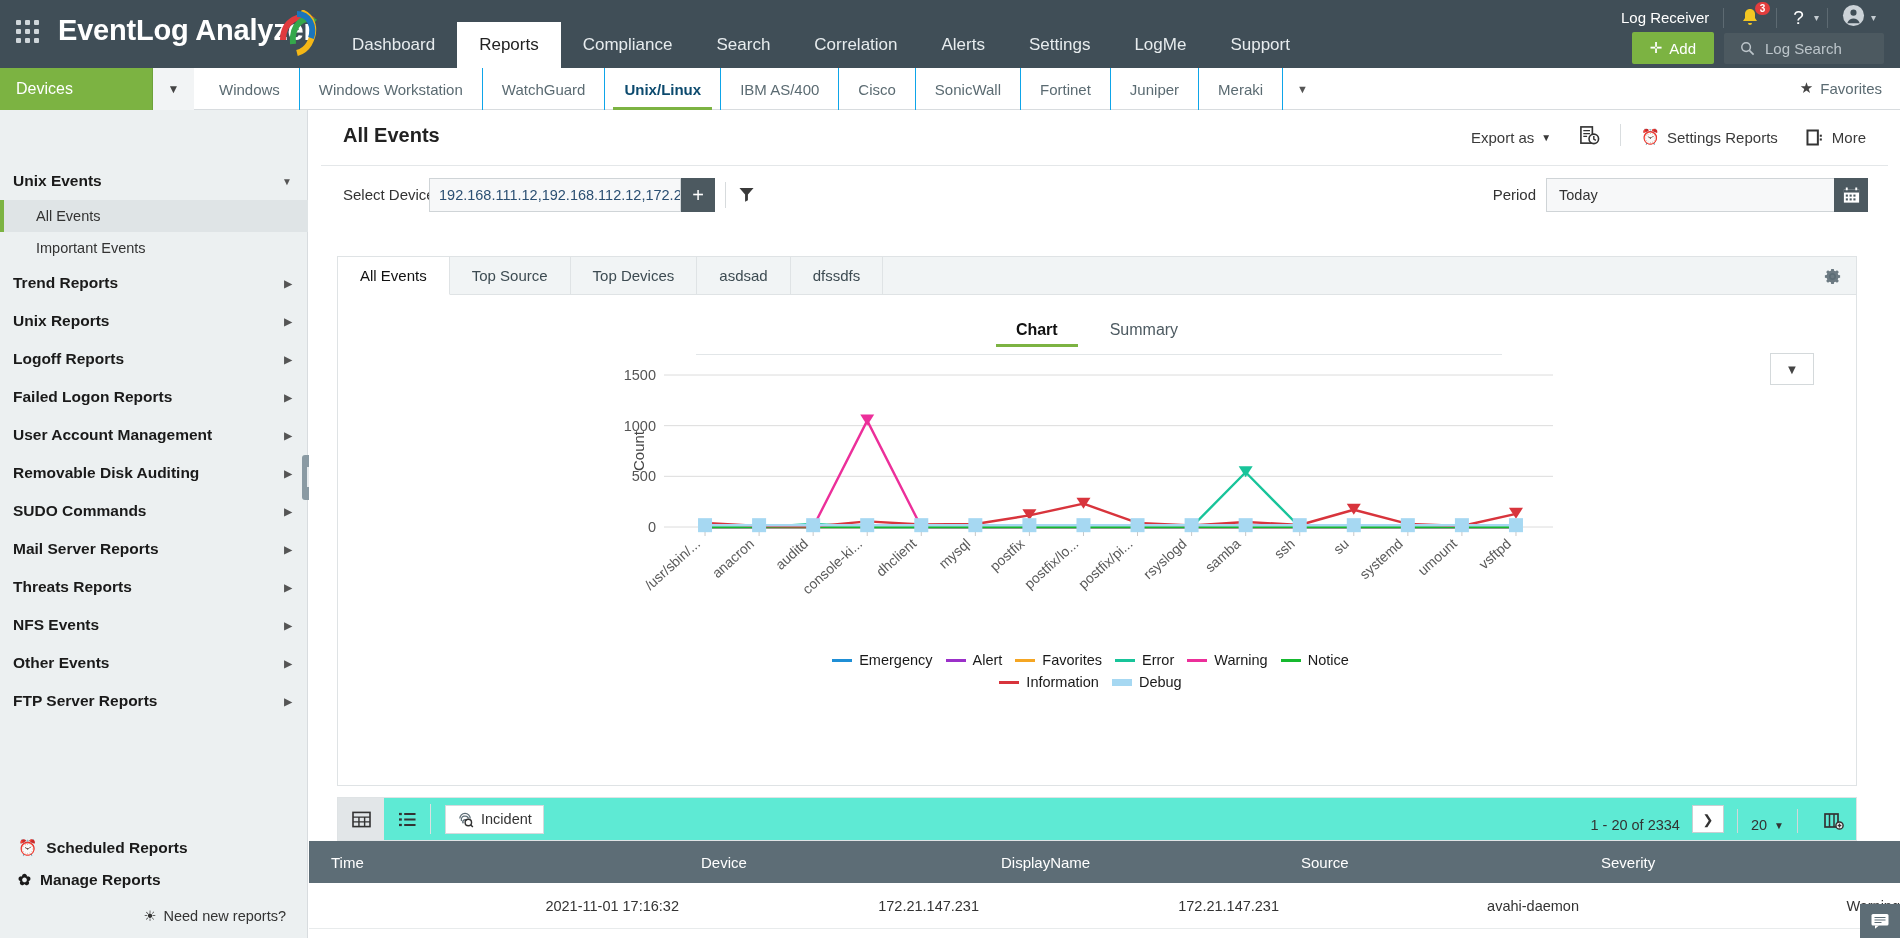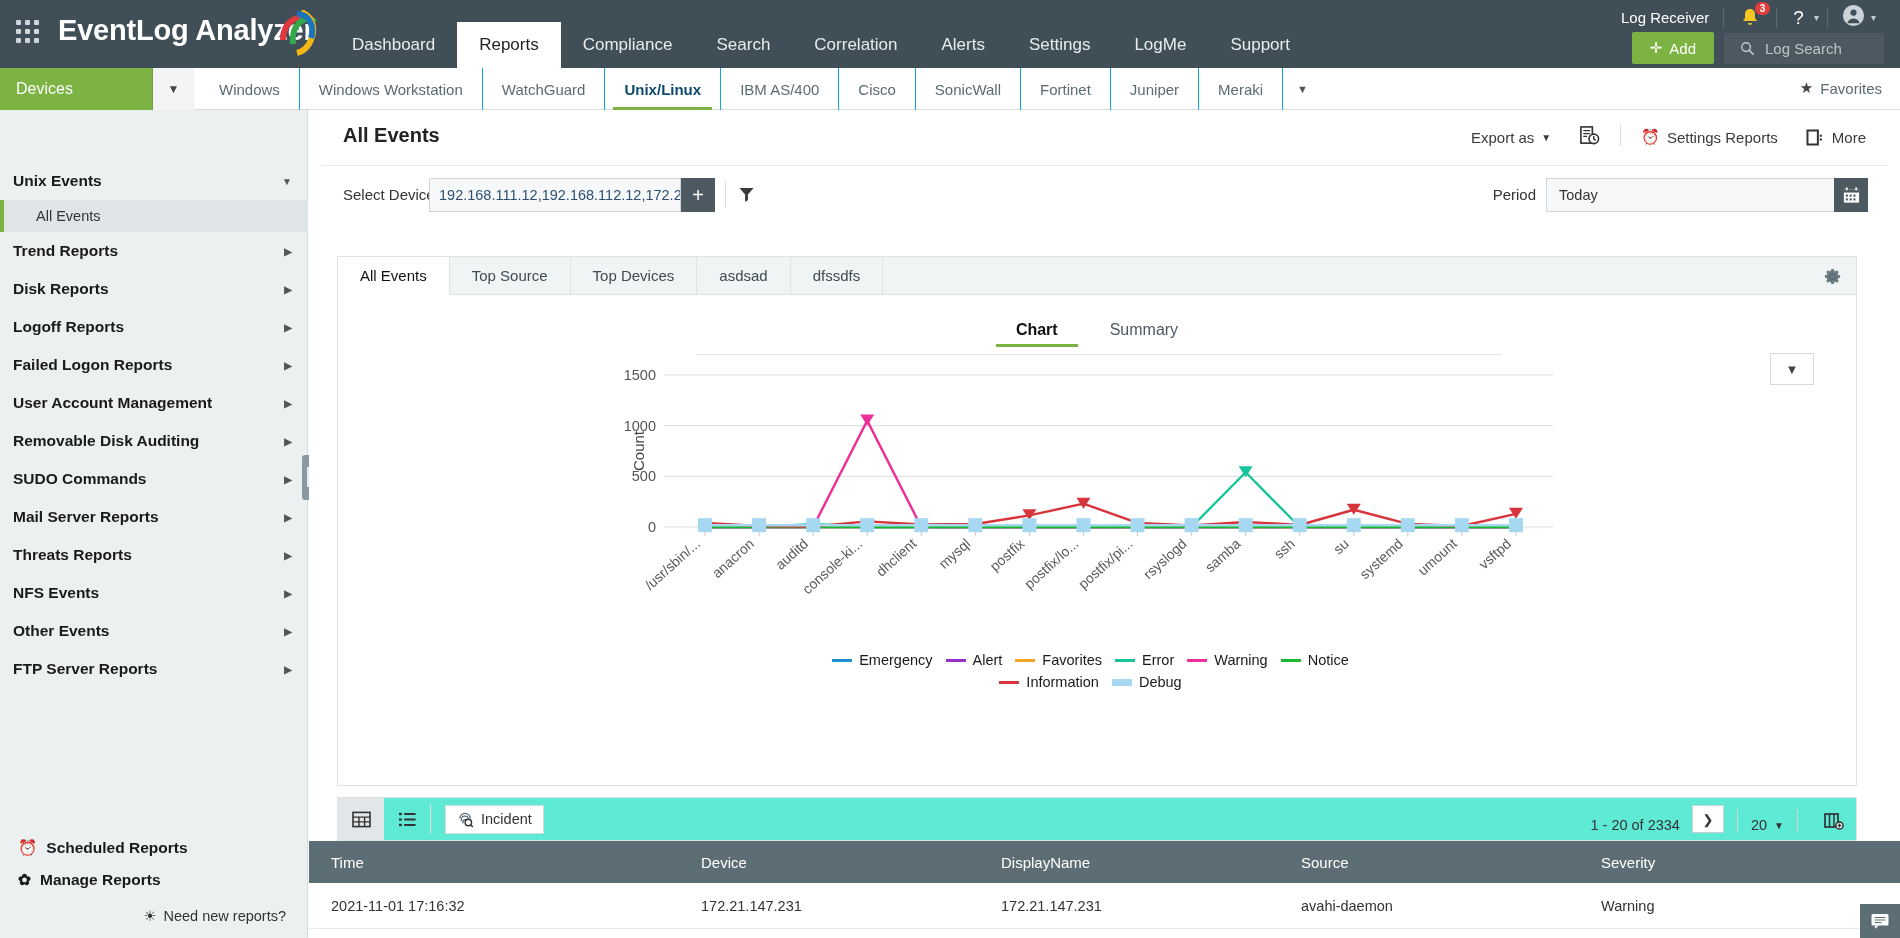--- a/index.html
+++ b/index.html
@@ -135,21 +135,21 @@
     display:flex; align-items:center; justify-content:center; font-size:13px; cursor:pointer;}
   .pgsep{ width:1px; height:24px; background:#d3d8da; margin:0 13px;}
   .pgsize{ display:flex; align-items:center; gap:7px; cursor:pointer;}
   .colbtn{ margin-left:13px; cursor:pointer;}
 
   
   .tbl{ position:absolute; left:309px; top:841px; width:1591px;}
   .thead{ display:flex; background:#5d6d76; color:#fff; height:42px; align-items:center; font-size:15px;}
   .thead div{ padding-left:22px;}
   .trow{ display:flex; height:46px; align-items:center; font-size:14.5px; color:#333; border-bottom:1px solid #e8ebec;}
-  .trow div{ padding-left:22px;}
+  .trow div{ padding-left:22px;text-align:right;}
   .c1{width:370px}.c2{width:300px}.c3{width:300px}.c4{width:300px}.c5{width:auto;flex:1}
   .chatbtn{ position:absolute; right:0; bottom:0; width:40px; height:34px; background:#5d6d76;
     display:flex; align-items:center; justify-content:center; cursor:pointer;}
 </style>
 </head>
 <body>
 
 <div class="topbar">
   <div class="grid-icon">
     <i></i>
@@ -246,27 +246,28 @@
 </div>
 
 <div class="sidebar">
 
   <div class="sb-list">
     <div class="sb-group">
       <span>Unix Events</span>
       <span class="arr">▼</span>
     </div>
     <div class="sb-item active">All Events</div>
+    <div class="sb-item">Important Events</div>
 
     <div class="sb-group">
       <span>Trend Reports</span>
       <span class="arr">▶</span>
     </div>
     <div class="sb-group">
-      <span>Disk Reports</span>
+      <span>Unix Reports</span>
       <span class="arr">▶</span>
     </div>
     <div class="sb-group">
       <span>Logoff Reports</span>
       <span class="arr">▶</span>
     </div>
     <div class="sb-group">
       <span>Failed Logon Reports</span>
       <span class="arr">▶</span>
     </div>

